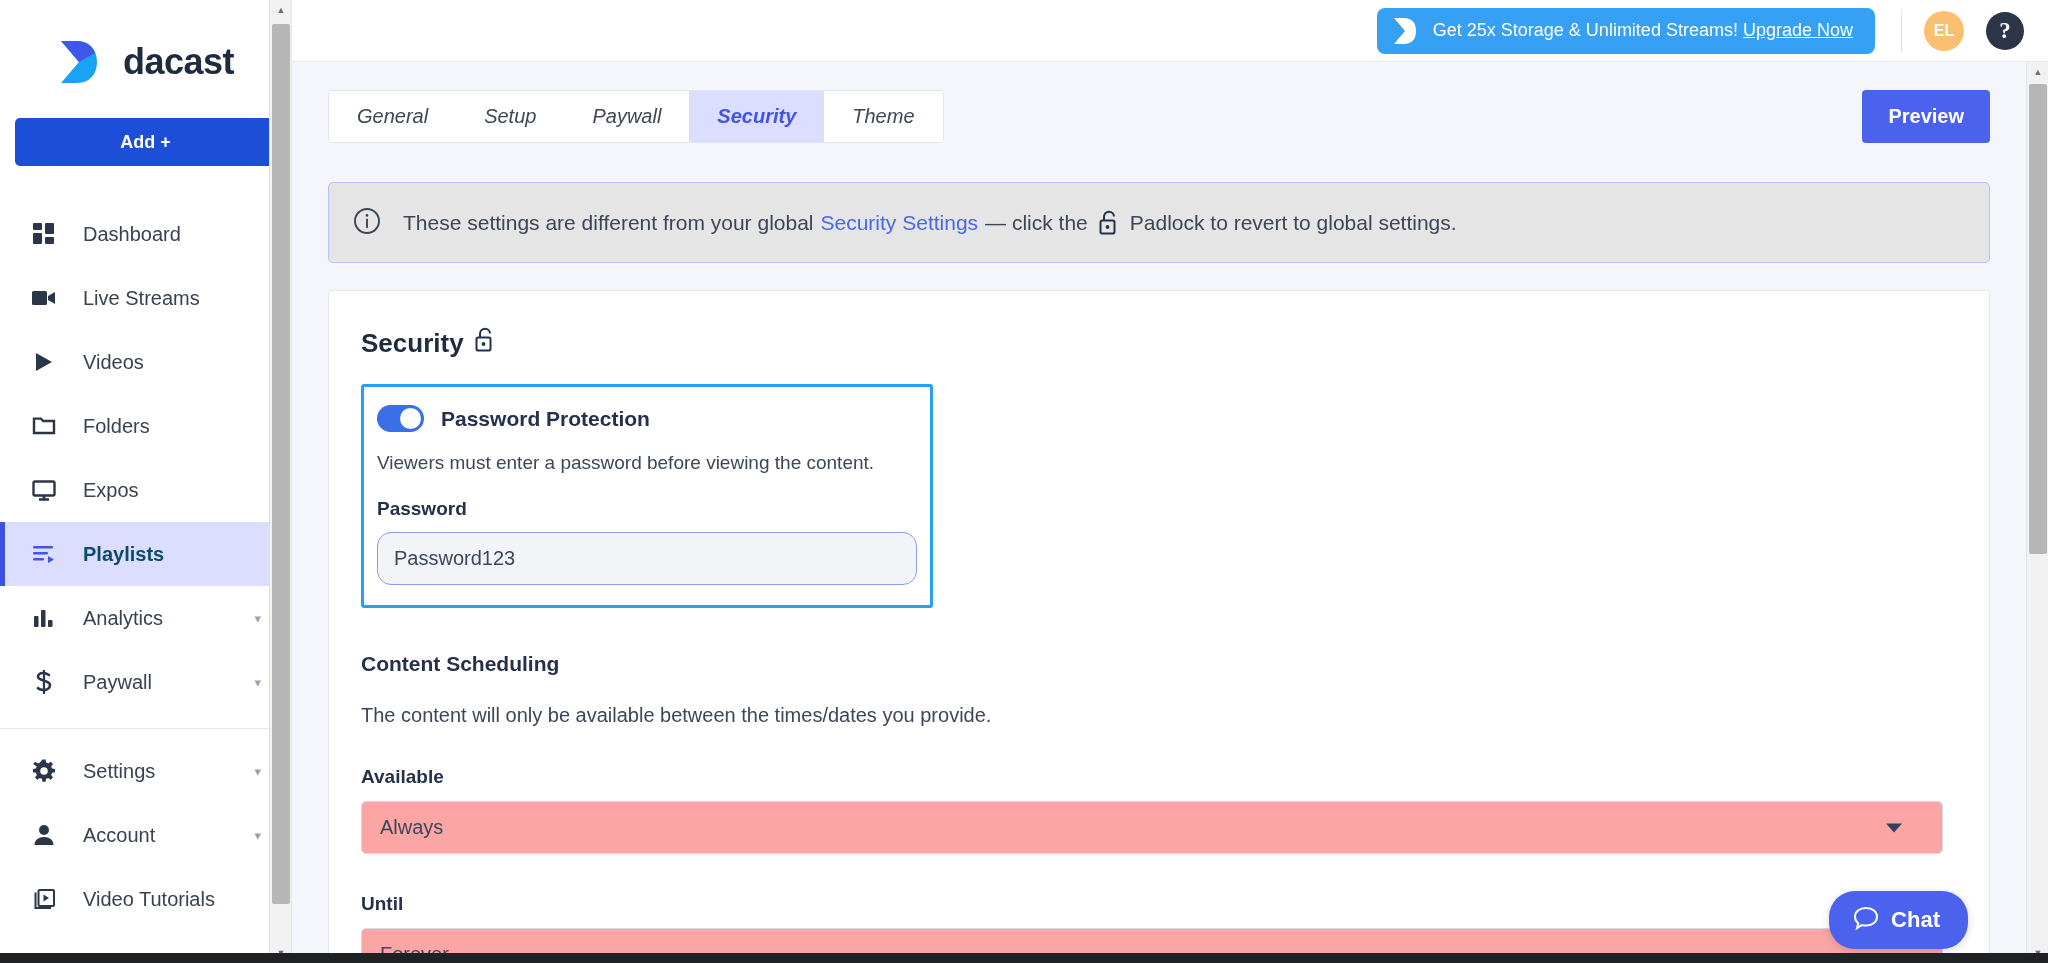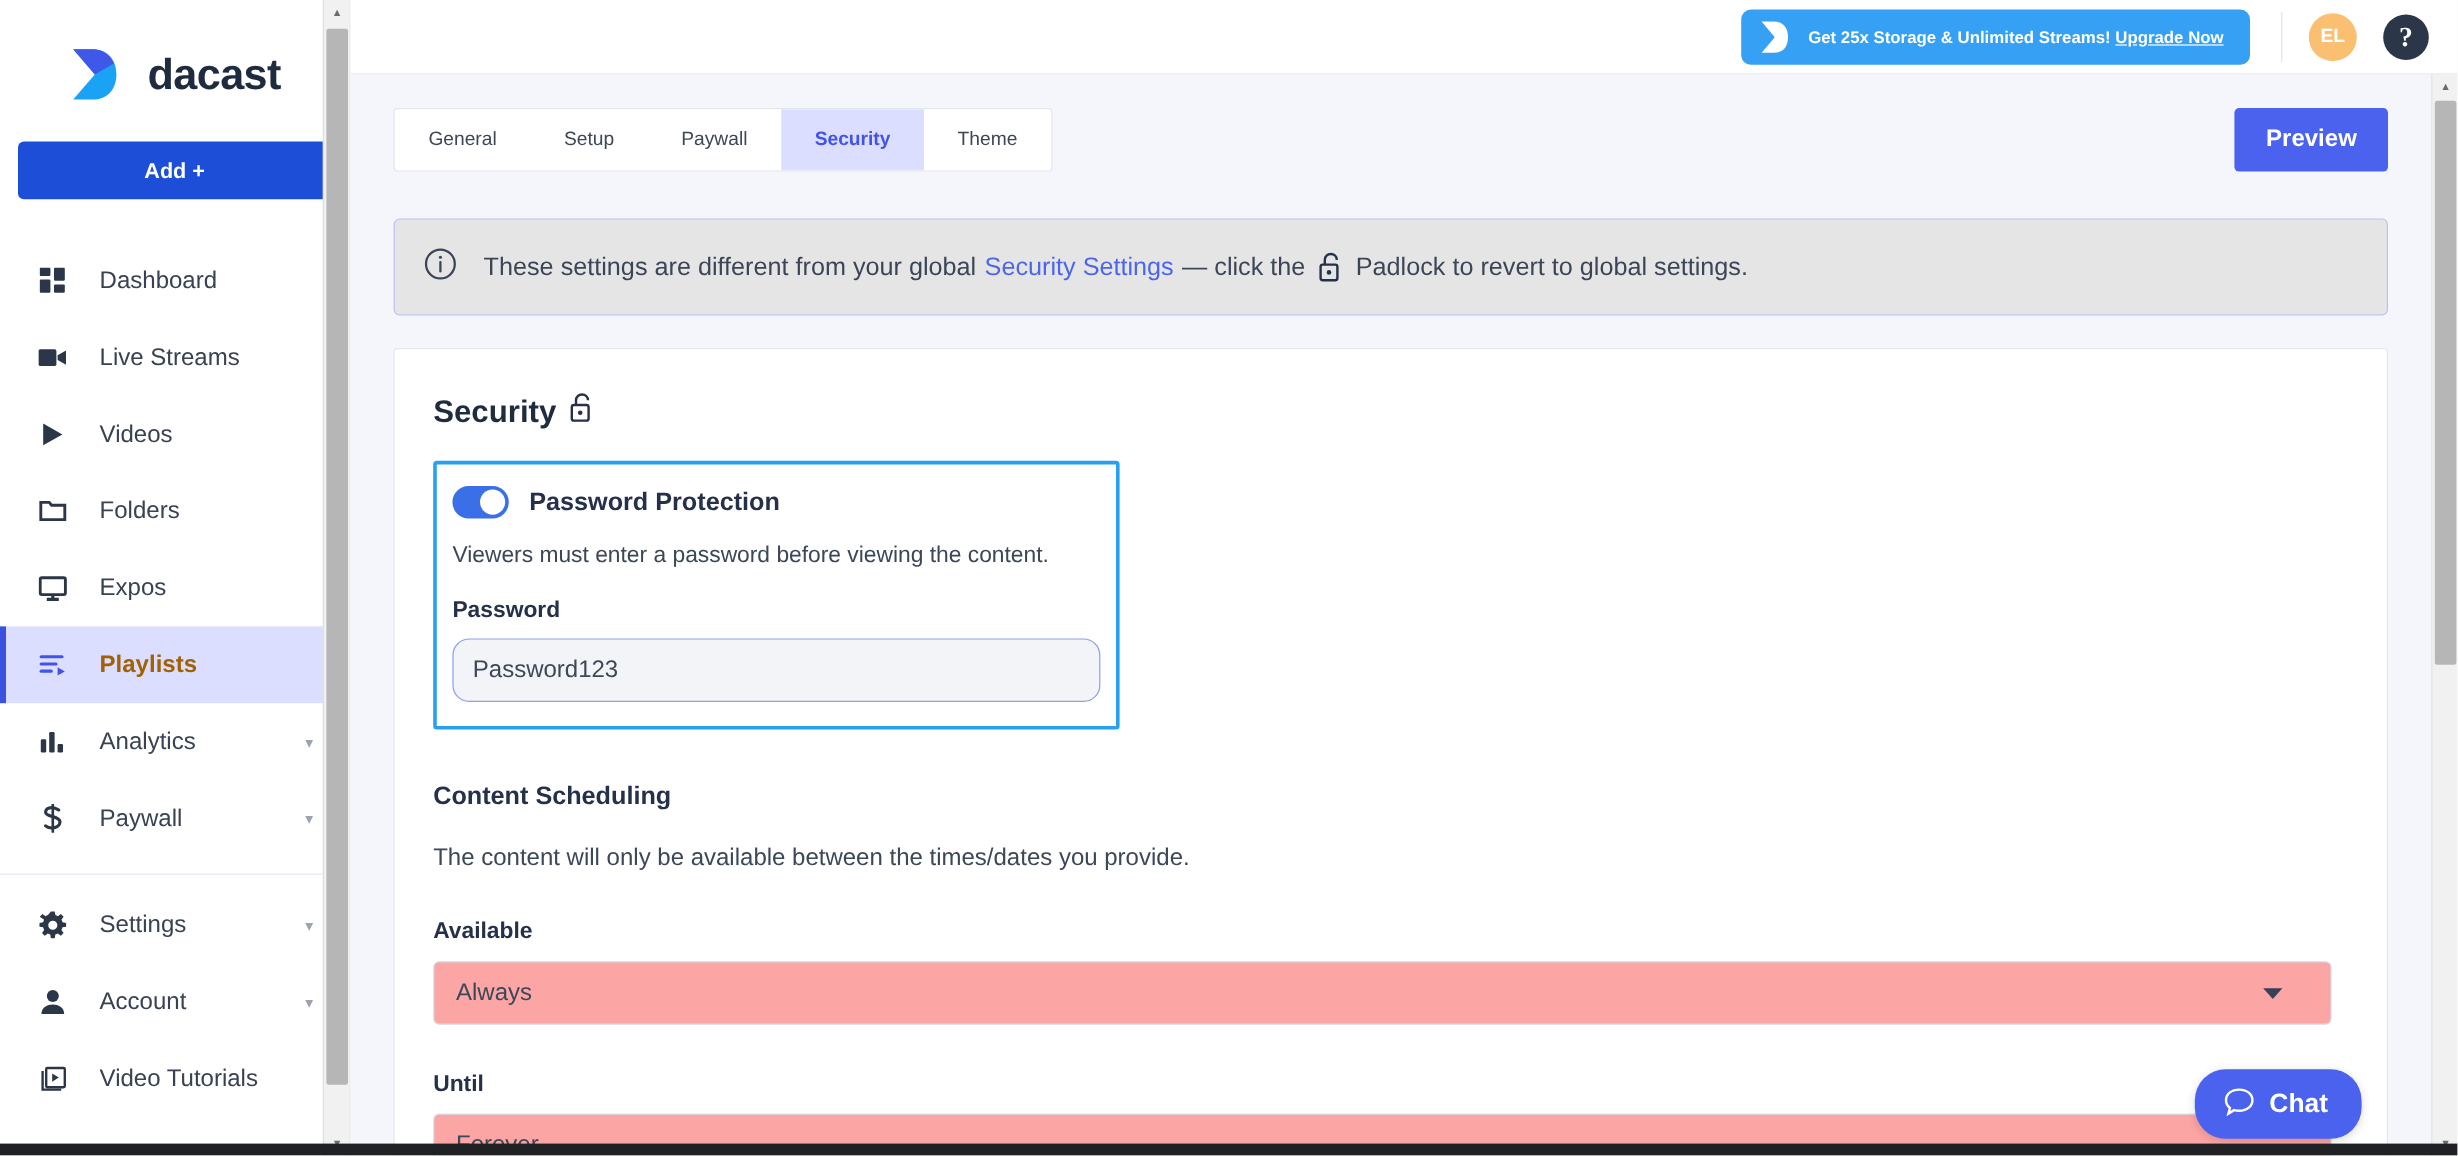--- a/index.html
+++ b/index.html
@@ -72,21 +72,21 @@
   .nav-item .chev {
     margin-right: 30px;
     color: #9aa3b2;
     font-size: 13px;
     line-height: 1;
   }
   .nav-item.active {
     background: #dcdeff;
     border-left: 5px solid #3b52e0;
   }
-  .nav-item.active .label { color: #a16207; font-weight: 600; }
+  .nav-item.active .label { color: #0c4a6e; font-weight: 600; }
   .nav-item.active .ico { color: #4254e8; }
   .nav-divider {
     height: 1px; background: #e3e6ee;
     margin: 14px 0 10px 0;
   }
 
   
   .sb-scroll {
     position: absolute; top: 0; right: 0;
     width: 22px; height: 963px;
@@ -126,21 +126,21 @@
     display: flex; align-items: center;
     background: #35a0f4;
     border-radius: 8px;
     height: 46px;
     padding: 0 22px 0 14px;
     gap: 16px;
     cursor: pointer;
   }
   .promo-mark { width: 26px; height: 30px; }
   .promo-text {
-    color: #ffffff; font-size: 14px; font-weight: 700;
+    color: #ffffff; font-size: 18px; font-weight: 400;
     white-space: nowrap;
   }
   .promo-text a { color:#ffffff; text-decoration: underline; }
   .topbar-sep {
     width: 1px; height: 42px; background: #dfe3ea;
     margin: 0 22px 0 26px;
   }
   .avatar {
     width: 40px; height: 40px; border-radius: 50%;
     background: #fbbf71; color: #ffffff;
@@ -169,23 +169,24 @@
     display: inline-flex;
     background: #ffffff;
     border: 1px solid #e2e6ee;
     border-radius: 3px;
     overflow: hidden;
     height: 53px;
   }
   .tab {
     display: flex; align-items: center; justify-content: center;
     padding: 0 28px;
-    font-size: 16px; color: #3d4756;
+    font-size: 20px; color: #3d4756;
     cursor: pointer;
     height: 100%;
+    font-style: italic;
   }
   .tab.active { background: #dcdeff; color: #4254e8; font-weight: 600; }
 
   .preview-btn {
     position: absolute;
     right: 36px; top: 28px;
     width: 82px; height: 53px;
     background: #4a62ee; color: #fff;
     border: none; border-radius: 4px;
     font-size: 20px; font-weight: 700;

